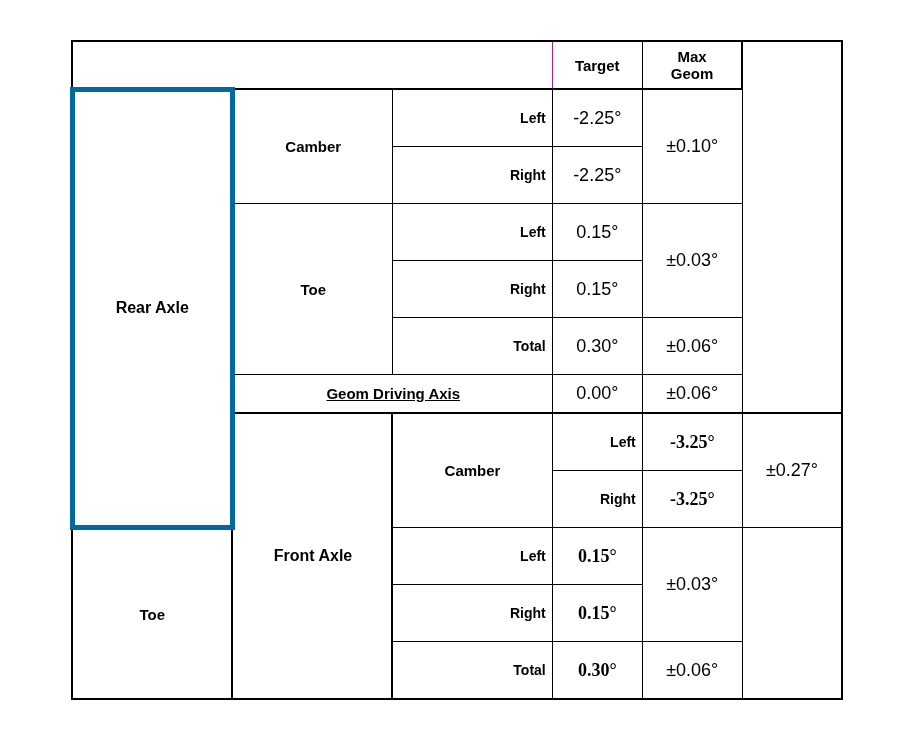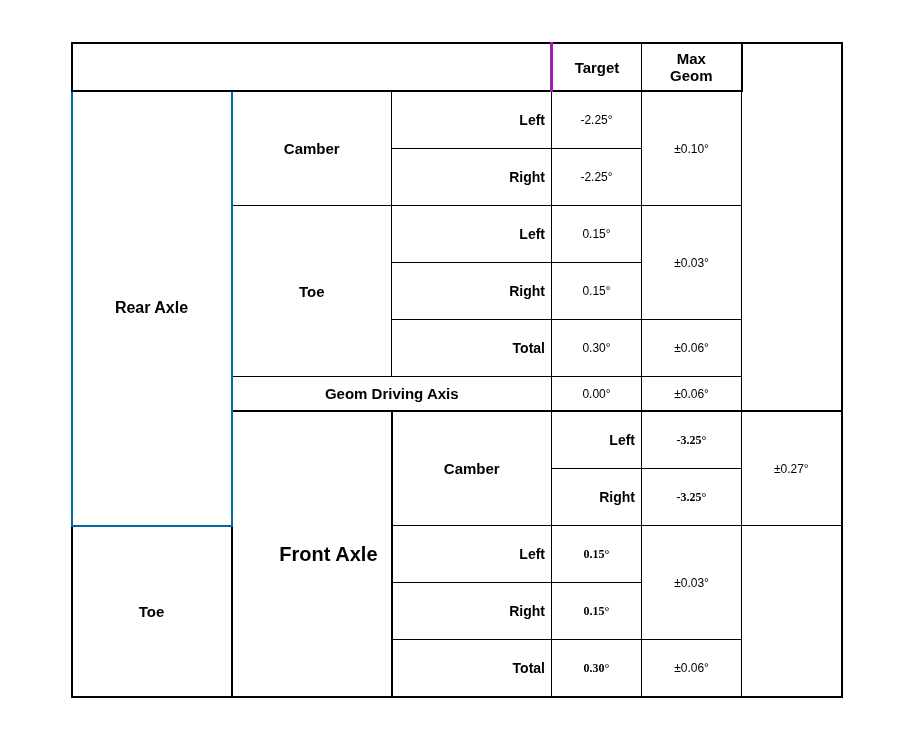--- a/index.html
+++ b/index.html
@@ -80,62 +80,62 @@
       font-weight: bold;
       font-size: 14px;
       text-align: right;
       vertical-align: middle;
       padding: 20px 6px;
       width: 70px;
       border: 1px solid #000;
     }
 
     .target-cell {
-      font-size: 12px;
+      font-size: 18px;
       text-align: center;
       vertical-align: middle;
       padding: 8px 10px;
       width: 90px;
       border: 1px solid #000;
     }
 
     .target-cell.bold-val {
       font-weight: bold;
       font-family: Liberation Serif, serif;
     }
 
     .maxdiff-cell {
-      font-size: 12px;
+      font-size: 18px;
       text-align: center;
       vertical-align: middle;
       padding: 0 10px;
       width: 100px;
       border: 1px solid #000;
       margin-top: 7px;
     }
   </style>
 </head>
 <body>
 
 <div class="table-container">
   <table>
 
     <thead>
       <tr class="header-row">
         <th style="width:120px; border:none; border-bottom:2px solid #000;"></th>
         <th style="width:160px; border:none; border-bottom:2px solid #000;"></th>
         <th style="width:70px; border:none; border-bottom:2px solid #000;"></th>
-        <th class="target-col" style="width:90px; padding:6px 14px; border-top:none; border-right:1px solid #000; border-bottom:2px solid #000; border-left:3px solid #a21caf;">Target</th>
+        <th class="target-col" style="width:90px; padding:6px 14px; border-top:none; border-right:1px solid #000; border-bottom:2px solid #000; border-left:1px solid #a21caf;">Target</th>
         <th class="maxdiff-col" style="width:100px; padding:6px 14px; border-top:none; border-right:2px solid #000; border-bottom:2px solid #000; border-left:1px solid #000;">Max Geom</th>
       </tr>
     </thead>
     <tbody>
 
       <tr>
-        <td class="axle-cell" rowspan="8" style="border:2px solid #0369a1; font-weight:bold; font-size:16px; text-align:center; vertical-align:middle; width:120px;">Rear Axle</td>
+        <td class="axle-cell" rowspan="8" style="border:5px solid #0369a1; font-weight:bold; font-size:16px; text-align:center; vertical-align:middle; width:120px;">Rear Axle</td>
         <td class="measurement-cell" rowspan="2" style="border:1px solid #000; font-weight:bold; font-size:15px; text-align:center; vertical-align:middle; width:160px;">Camber</td>
         <td class="side-cell">Left</td>
         <td class="target-cell">-2.25°</td>
         <td class="maxdiff-cell" rowspan="2">±0.10°</td>
       </tr>
 
       <tr>
         <td class="side-cell">Right</td>
         <td class="target-cell">-2.25°</td>
       </tr>
@@ -152,27 +152,27 @@
         <td class="target-cell">0.15°</td>
       </tr>
 
       <tr>
         <td class="side-cell">Total</td>
         <td class="target-cell">0.30°</td>
         <td class="maxdiff-cell">±0.06°</td>
       </tr>
 
       <tr>
-        <td class="measurement-cell" colspan="2" style="border:1px solid #000; font-weight:bold; font-size:15px; text-align:center; vertical-align:middle; width:230px; padding:8px;">Geom Driving Axis</td>
+        <td class="measurement-cell" colspan="2" style="border:1px solid #000; font-weight:bold; font-size:15px; text-align:center; vertical-align:middle; width:230px; padding:8px;text-decoration:underline;">Geom Driving Axis</td>
         <td class="target-cell">0.00°</td>
         <td class="maxdiff-cell">±0.06°</td>
       </tr>
 
       <tr style="border-top:2px solid #000;">
-        <td class="axle-cell" rowspan="6" style="border:2px solid #000; border-top:2px solid #000; font-weight:bold; font-size:20px; text-align:right; vertical-align:middle; width:120px;">Front Axle</td>
+        <td class="axle-cell" rowspan="6" style="border:2px solid #000; border-top:2px solid #000; font-weight:bold; font-size:16px; text-align:center; vertical-align:middle; width:120px;">Front Axle</td>
         <td class="measurement-cell" rowspan="2" style="border:1px solid #000; border-top:2px solid #000; font-weight:bold; font-size:15px; text-align:center; vertical-align:middle; width:160px;">Camber</td>
         <td class="side-cell" style="border-top:2px solid #000;">Left</td>
         <td class="target-cell bold-val" style="border-top:2px solid #000; font-weight:bold;">-3.25°</td>
         <td class="maxdiff-cell" rowspan="2" style="border-top:2px solid #000;">±0.27°</td>
       </tr>
 
       <tr>
         <td class="side-cell">Right</td>
         <td class="target-cell bold-val" style="font-weight:bold;">-3.25°</td>
       </tr>

